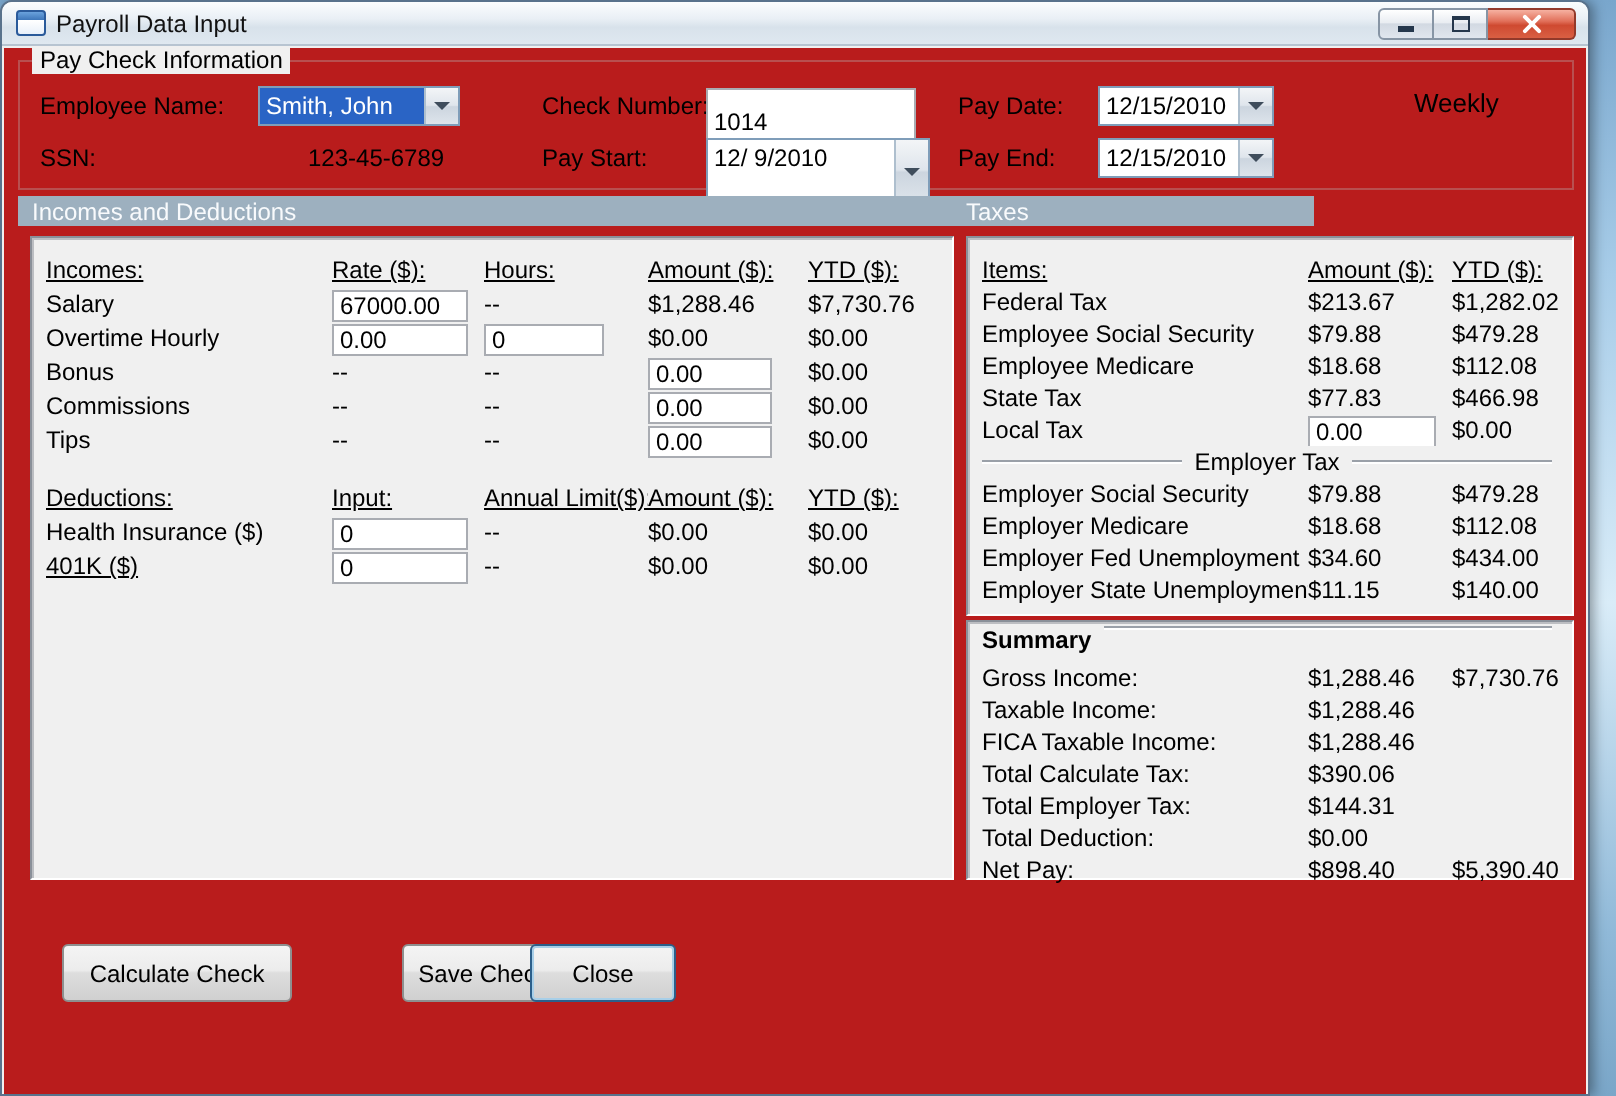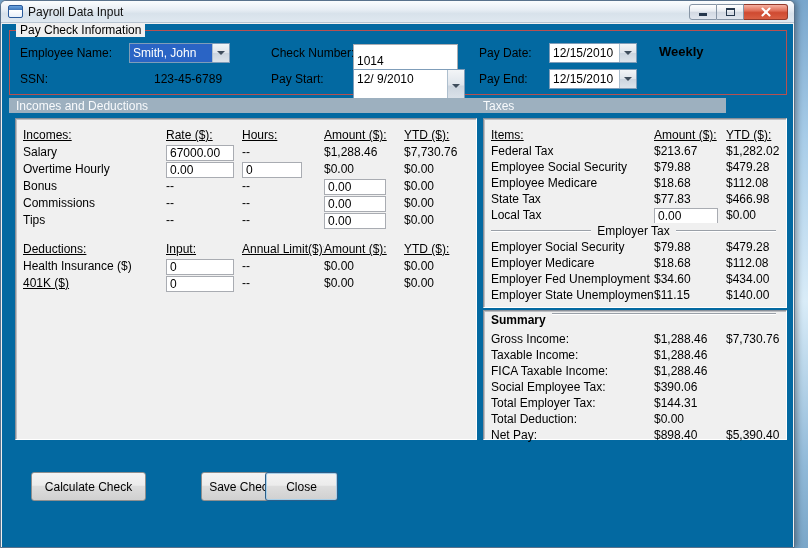--- a/index.html
+++ b/index.html
@@ -28,39 +28,39 @@
   .wbtn.close { width:44px; border-radius:0 3px 3px 0; border-color:#93392a;
     background:linear-gradient(180deg,#f6b1a1 0%, #e1705a 40%, #cf4a31 55%, #d95f43 100%); }
   .glyph-min { width:8px; height:3px; background:#25374c; margin-top:5px; }
   .glyph-max { width:9px; height:8px; border:1px solid #25374c; border-top-width:2px; background:transparent; }
   .glyph-close { position:relative; width:12px; height:12px; }
   .glyph-close::before,.glyph-close::after { content:""; position:absolute; left:5px; top:0;
     width:2px; height:12px; background:#fff; border-radius:1px; }
   .glyph-close::before { transform:rotate(45deg); }
   .glyph-close::after  { transform:rotate(-45deg); }
 
-  .client { position:absolute; top:23px; left:1px; right:1px; bottom:0; background:#0369a1; font-size:12px; color:#000; }
+  .client { position:absolute; top:23px; left:1px; right:1px; bottom:0; background:#b91c1c; font-size:12px; color:#000; }
 
   .groupbox { position:absolute; left:7px; top:6px; width:778px; height:65px; border:1px solid #b85050; }
   .gb-legend { position:absolute; top:-8px; left:6px; background:#f0f0f0; padding:0 4px; }
 
   .lbl { position:absolute; white-space:nowrap; }
   .static-val { position:absolute; white-space:nowrap; }
-  .weekly { position:absolute; font-size:13px; font-weight:bold; }
+  .weekly { position:absolute; font-size:13px; font-weight:normal;margin-left:48px; }
 
   .tbox { position:absolute; border:1px solid #a9acb2; background:#fff; font-family:inherit; font-size:12px; padding:16px 3px; }
 
   .combo { position:absolute; border:1px solid #7f9db9; background:#fff; display:flex; overflow:hidden; }
   .combo-text { flex:1; padding:2px 3px; white-space:nowrap; overflow:hidden; }
   .combo.sel .combo-text { background:#2a64c5; color:#fff; }
   .combo-btn { width:17px; flex:0 0 17px; border-left:1px solid #aebfce; display:flex; align-items:center; justify-content:center;
     background:linear-gradient(180deg,#f3f5f7,#dfe5ec 48%,#ccd5df 52%,#dde4eb); }
   .dd-arrow { width:0; height:0; border-left:4px solid transparent; border-right:4px solid transparent; border-top:4px solid #3f4d5c; }
 
-  .section-band { position:absolute; left:7px; top:74px; width:717px; height:15px; background:#9db0bf; }
+  .section-band { position:absolute; left:7px; top:74px; width:648px; height:15px; background:#9db0bf; }
   .band-label { position:absolute; top:1px; color:#f8fafc; white-space:nowrap; }
   .band-left { left:7px; } .band-right { left:474px; }
 
   .panel3d { position:absolute; background:#f0f0f0; border:1px solid;
     border-color:#8a9099 #ffffff #ffffff #8a9099; box-shadow:inset 1px 1px 0 rgba(92,98,108,.35); }
   #panel-incomes { left:13px; top:94px; width:462px; height:322px; }
   #panel-taxes   { left:481px; top:94px; width:304px; height:190px; }
   #panel-summary { left:481px; top:286px; width:304px; height:130px; }
 
   .lgrid { display:grid; grid-template-columns:143px 76px 82px 80px 1fr; margin:8px 0 0 7px; }
@@ -283,21 +283,21 @@
         <span>$7,730.76</span>
 
         <span>Taxable Income:</span>
         <span>$1,288.46</span>
         <span></span>
 
         <span>FICA Taxable Income:</span>
         <span>$1,288.46</span>
         <span></span>
 
-        <span>Social Employee Tax:</span>
+        <span>Total Calculate Tax:</span>
         <span>$390.06</span>
         <span></span>
 
         <span>Total Employer Tax:</span>
         <span>$144.31</span>
         <span></span>
 
         <span>Total Deduction:</span>
         <span>$0.00</span>
         <span></span>

